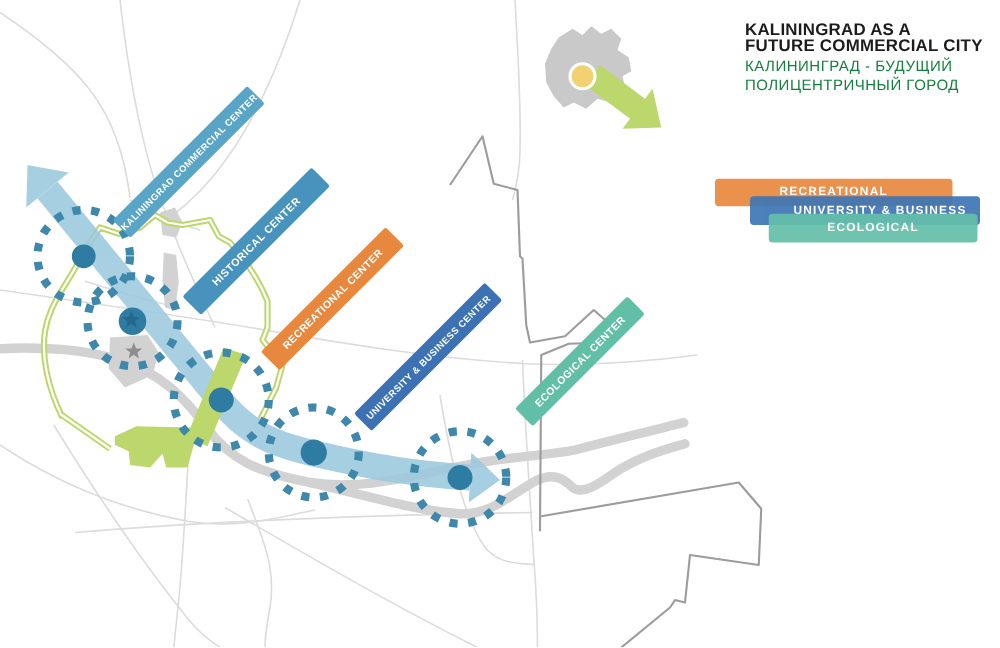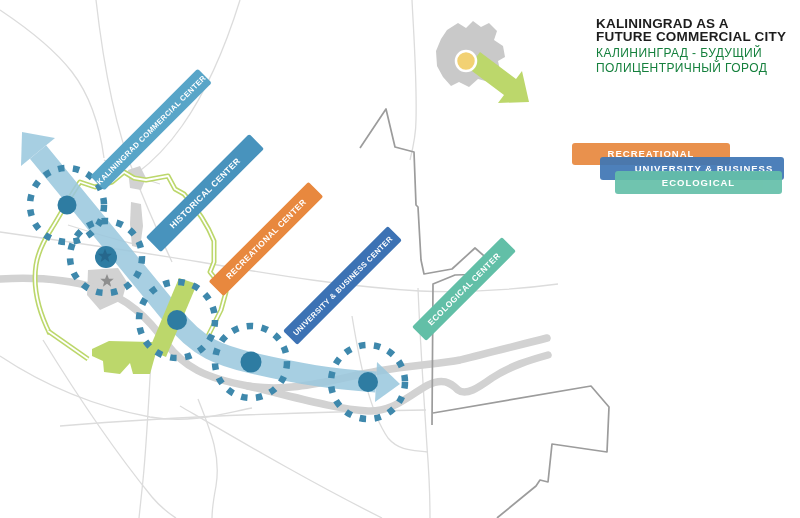--- a/index.html
+++ b/index.html
@@ -5,21 +5,21 @@
   html,body{margin:0;padding:0;background:#fff;}
   #stage{position:relative;width:800px;height:518px;background:#fff;overflow:hidden;
          font-family:"Liberation Sans","DejaVu Sans",sans-serif;}
   #map-svg{position:absolute;left:0;top:0;}
   .title-block{position:absolute;left:572px;top:18px;width:220px;margin-left:24px;}
   .title-en{font-size:13.5px;font-weight:bold;color:#1c1c1c;line-height:12.5px;letter-spacing:.2px;}
   .title-ru{font-size:12px;font-weight:normal;color:#15803d;line-height:14.5px;letter-spacing:.4px;margin-top:3px;}
   .legend{position:absolute;left:0;top:0;width:800px;height:0;}
   .legend-item{position:absolute;border-radius:3px;color:#fff;font-weight:bold;font-size:9.5px;
                letter-spacing:1px;text-align:center;opacity:.92;}
-  .legend-item.l0{left:572px;top:143px;width:158px;height:22px;line-height:22px;}
+  .legend-item.l0{left:572px;top:143px;width:190px;height:22px;line-height:22px;}
   .legend-item.l1{left:600px;top:157px;width:160px;height:23px;line-height:23px;}
   .legend-item.l2{left:615px;top:171px;width:167px;height:23px;line-height:23px;}
   .banner-text{fill:#fff;font-weight:bold;font-size:7.5px;letter-spacing:.4px;
                font-family:"Liberation Sans","DejaVu Sans",sans-serif;}
 </style>
 </head>
 <body>
 
 <div id="stage">
 

